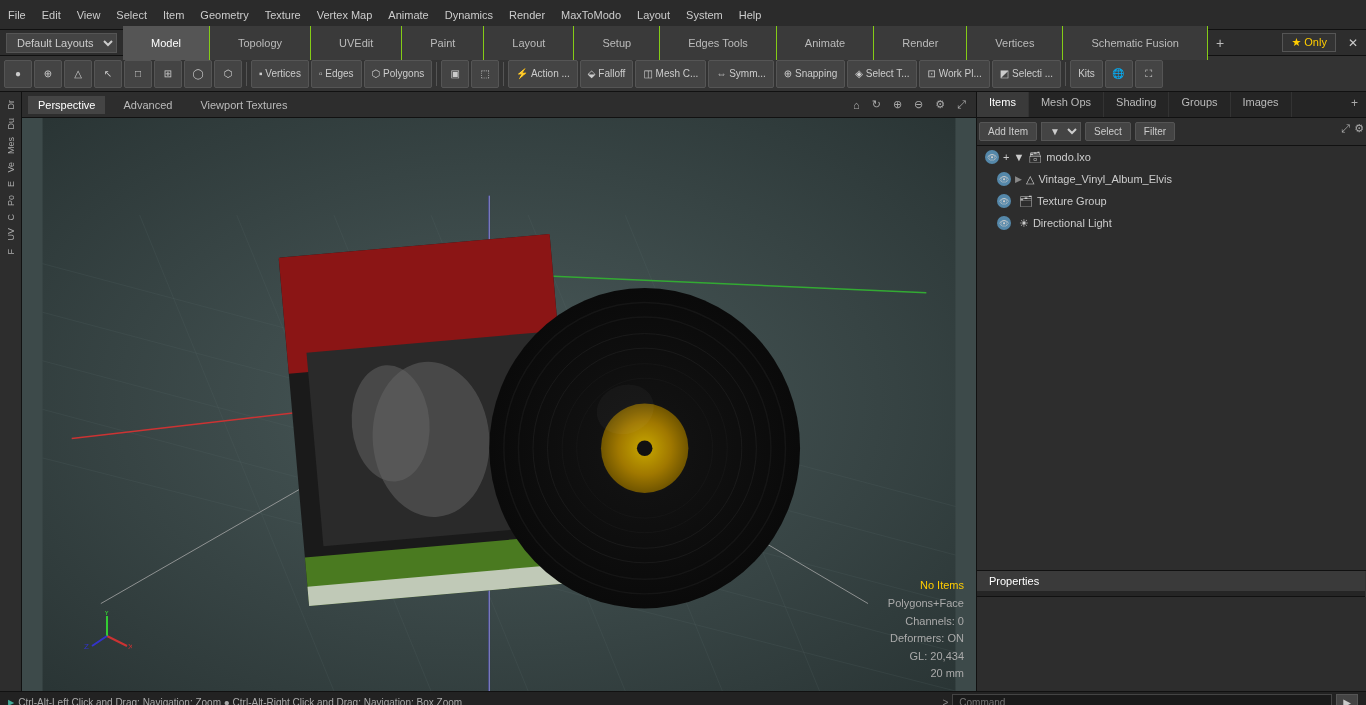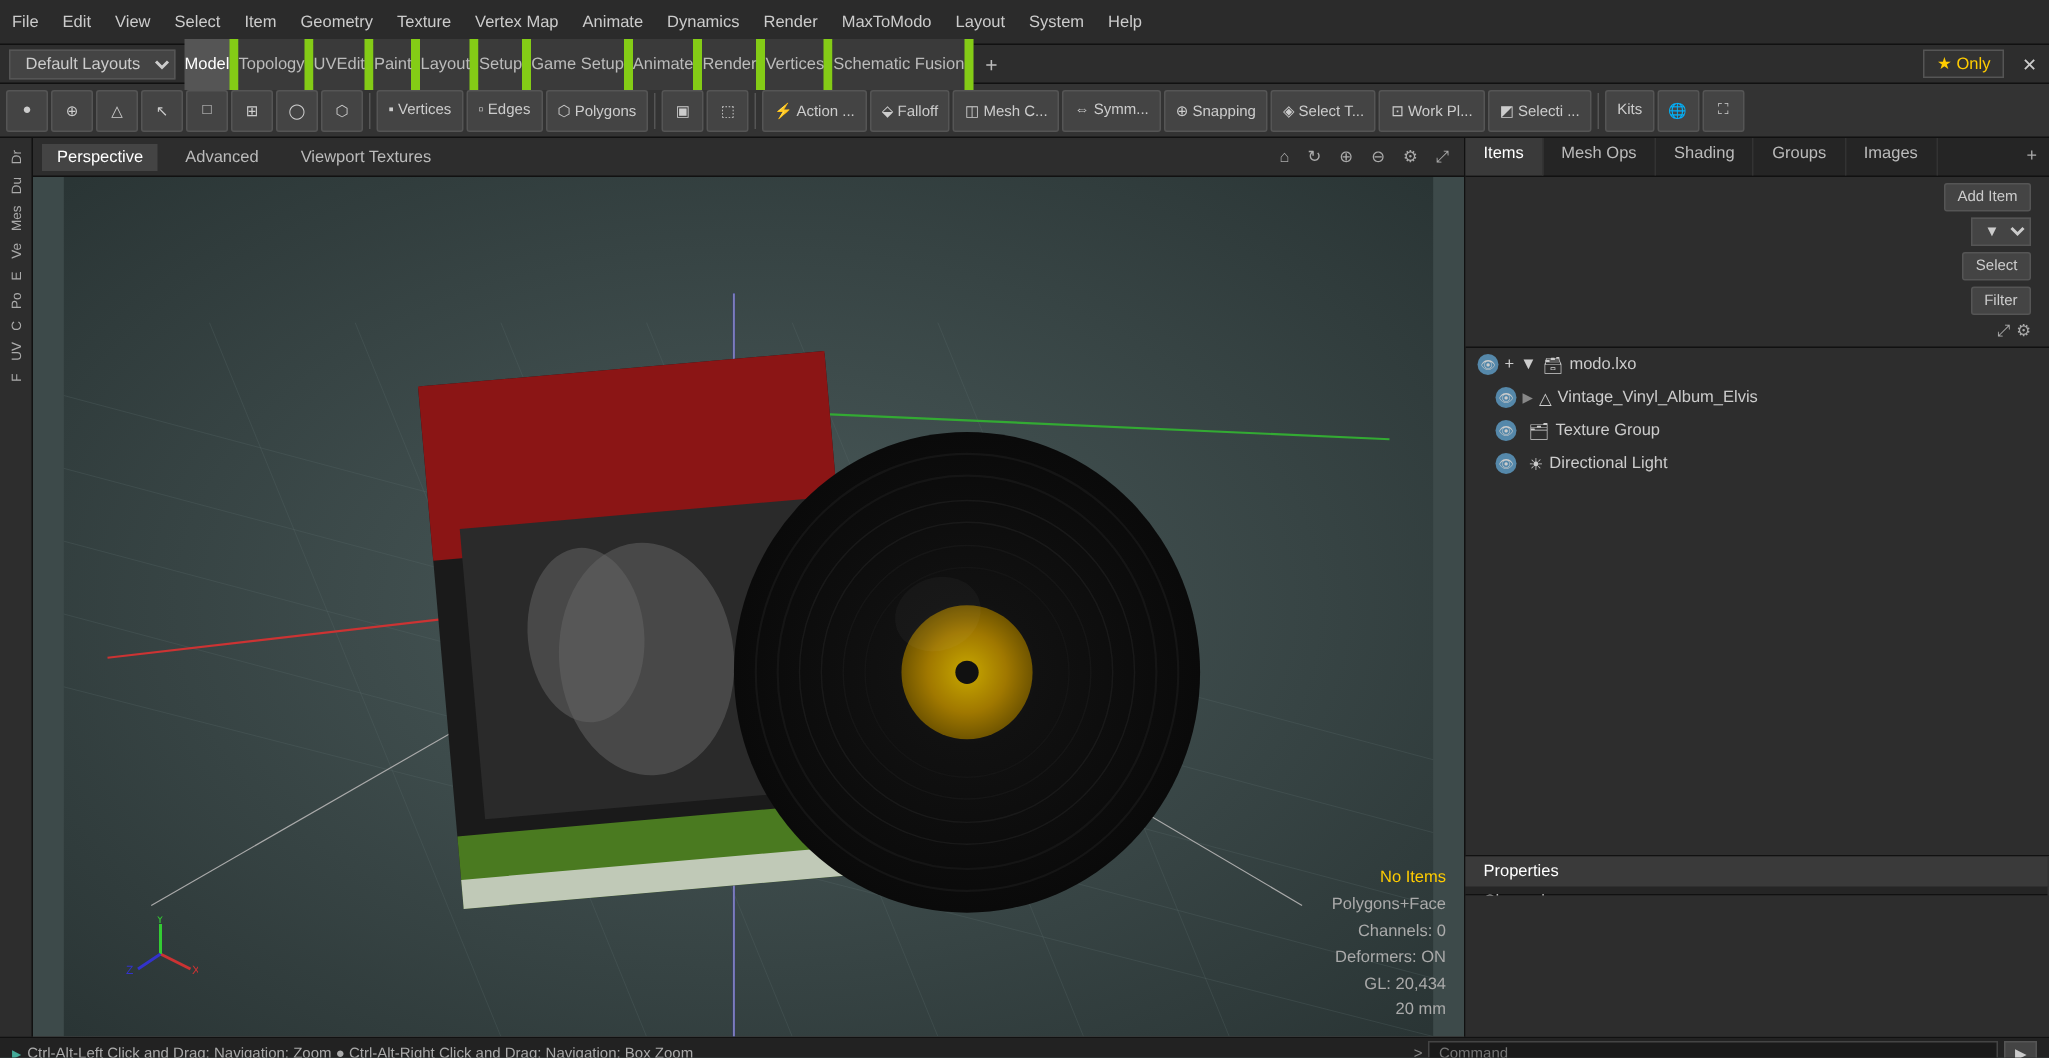--- a/index.html
+++ b/index.html
@@ -5,21 +5,21 @@
     * { box-sizing: border-box; margin: 0; padding: 0; }
     body { background: #3a3a3a; font-family: Arial, sans-serif; font-size: 11px; color: #ccc; width: 1366px; height: 705px; overflow: hidden; }
 
     
     #menu-bar { display: flex; align-items: center; background: #2b2b2b; height: 30px; padding: 0 0; border-bottom: 1px solid #111; }
     .menu-item { padding: 2px 8px; color: #ccc; cursor: pointer; font-size: 11px; white-space: nowrap; }
 
     
     #layout-bar { display: flex; align-items: center; background: #2d2d2d; height: 26px; border-bottom: 1px solid #111; }
     #layout-dropdown { background: #444; color: #ccc; border: 1px solid #555; padding: 2px 6px; font-size: 11px; cursor: pointer; height: 20px; margin: 3px 6px; }
-    .layout-tab { padding: 4px 0; color: #bbb; cursor: pointer; font-size: 11px; border-right: 6px solid #84cc16; background: #3a3a3a; height: 34px; display: flex; align-items: center; }
+    .layout-tab { padding: 4px 28px; color: #bbb; cursor: pointer; font-size: 11px; border-right: 1px solid #84cc16; background: #3a3a3a; height: 34px; display: flex; align-items: center; }
     .layout-tab.active { background: #555; color: #fff; }
     #layout-plus { padding: 4px 8px; color: #bbb; cursor: pointer; font-size: 14px; }
     #layout-only { margin-left: auto; padding: 2px 8px; color: #ffcc00; font-size: 11px; background: #333; border: 1px solid #555; cursor: pointer; margin-right: 4px; }
     #layout-settings { padding: 2px 8px; color: #ccc; cursor: pointer; font-size: 12px; }
 
     
     #tool-bar { display: flex; align-items: center; background: #333; height: 36px; border-bottom: 1px solid #111; gap: 2px; padding: 0 4px; flex-wrap: nowrap; overflow: hidden; }
     .tool-btn { background: #444; border: 1px solid #555; color: #ccc; padding: 3px 7px; font-size: 10px; cursor: pointer; height: 28px; display: flex; align-items: center; gap: 3px; white-space: nowrap; border-radius: 2px; }
     .tool-btn.icon-only { padding: 3px 6px; min-width: 28px; justify-content: center; }
     .tool-separator { width: 1px; background: #555; height: 24px; margin: 0 2px; }
@@ -54,21 +54,21 @@
 
     
     #right-panel { width: 390px; background: #2d2d2d; display: flex; flex-direction: column; border-left: 1px solid #111; }
 
     
     #items-panel { flex: 1; display: flex; flex-direction: column; border-bottom: 1px solid #111; }
     #items-tabs { display: flex; background: #252525; border-bottom: 1px solid #111; height: 26px; }
     .items-tab { padding: 4px 12px; color: #bbb; cursor: pointer; font-size: 11px; border-right: 1px solid #333; }
     .items-tab.active { color: #fff; background: #3a3a3a; }
     #items-tab-plus { padding: 4px 8px; color: #aaa; cursor: pointer; font-size: 12px; margin-left: auto; }
-    #items-toolbar { display: flex; align-items: flex-end; background: #2d2d2d; padding: 4px 12px; gap: 4px; border-bottom: 1px solid #111; flex-direction: column; }
+    #items-toolbar { display: flex; align-items: flex-start; background: #2d2d2d; padding: 4px 2px; gap: 4px; border-bottom: 1px solid #111; }
     #add-item-btn { background: #444; border: 1px solid #555; color: #ccc; padding: 3px 8px; font-size: 10px; cursor: pointer; border-radius: 2px; }
     #add-item-dropdown { background: #444; border: 1px solid #555; color: #ccc; font-size: 10px; padding: 2px 4px; cursor: pointer; }
     #filter-btn { background: #444; border: 1px solid #555; color: #ccc; padding: 3px 8px; font-size: 10px; cursor: pointer; border-radius: 2px; }
     #select-btn { background: #444; border: 1px solid #555; color: #ccc; padding: 3px 8px; font-size: 10px; cursor: pointer; border-radius: 2px; }
     #items-panel-ctrl { display: flex; gap: 4px; margin-left: auto; }
     .panel-ctrl-btn { background: none; border: none; color: #aaa; cursor: pointer; font-size: 11px; }
 
     #items-header { display: flex; padding: 3px 8px; background: #333; border-bottom: 1px solid #111; }
     .items-col-name { flex: 1; color: #aaa; font-size: 11px; font-weight: bold; }
 
@@ -128,21 +128,21 @@
 <div id="layout-bar">
   <select id="layout-dropdown">
     <option>Default Layouts</option>
   </select>
   <div class="layout-tab active">Model</div>
   <div class="layout-tab">Topology</div>
   <div class="layout-tab">UVEdit</div>
   <div class="layout-tab">Paint</div>
   <div class="layout-tab">Layout</div>
   <div class="layout-tab">Setup</div>
-  <div class="layout-tab">Game Setup</div>
+  <div class="layout-tab">Edges Tools</div>
   <div class="layout-tab">Animate</div>
   <div class="layout-tab">Render</div>
   <div class="layout-tab">Vertices</div>
   <div class="layout-tab">Schematic Fusion</div>
   <div id="layout-plus">+</div>
   <div id="layout-only">★ Only</div>
   <div id="layout-settings">✕</div>
 </div>
 
 <div id="tool-bar">

